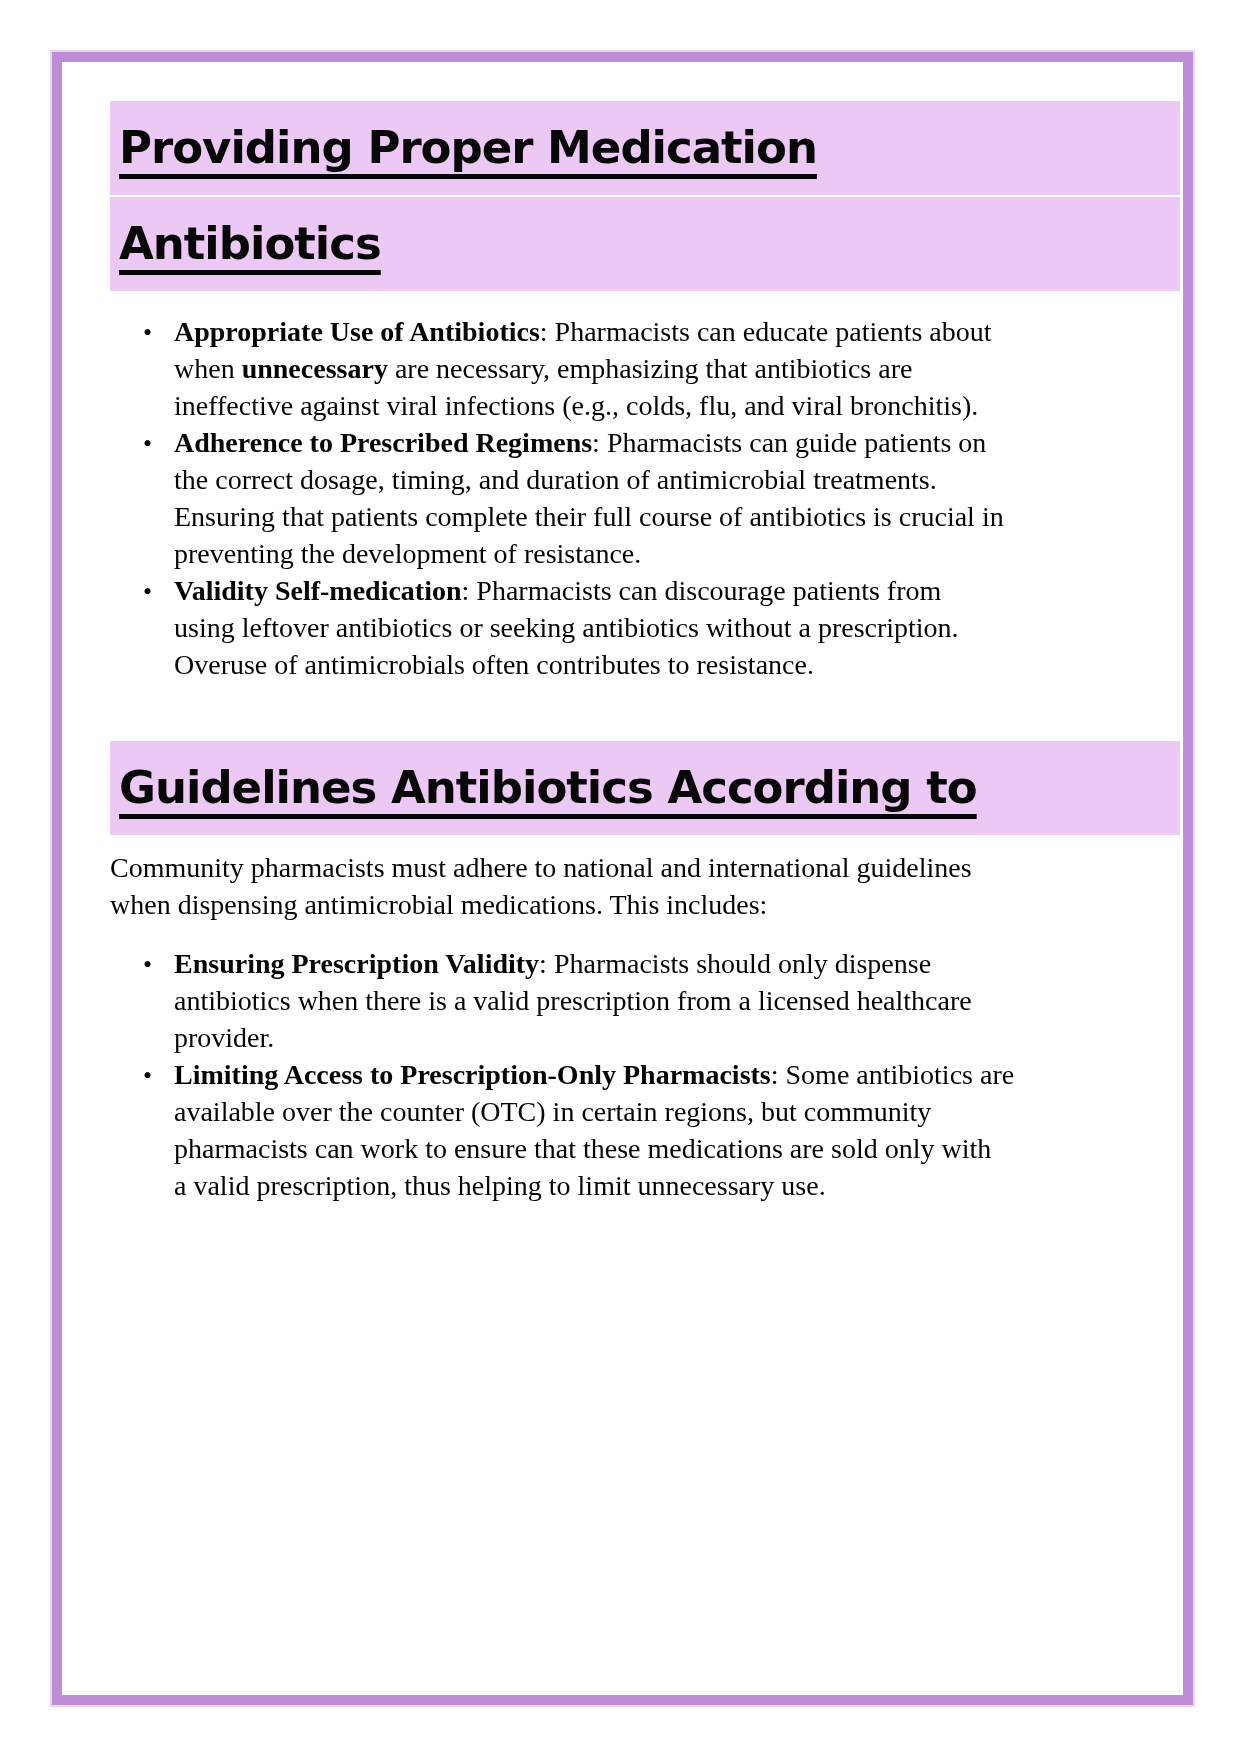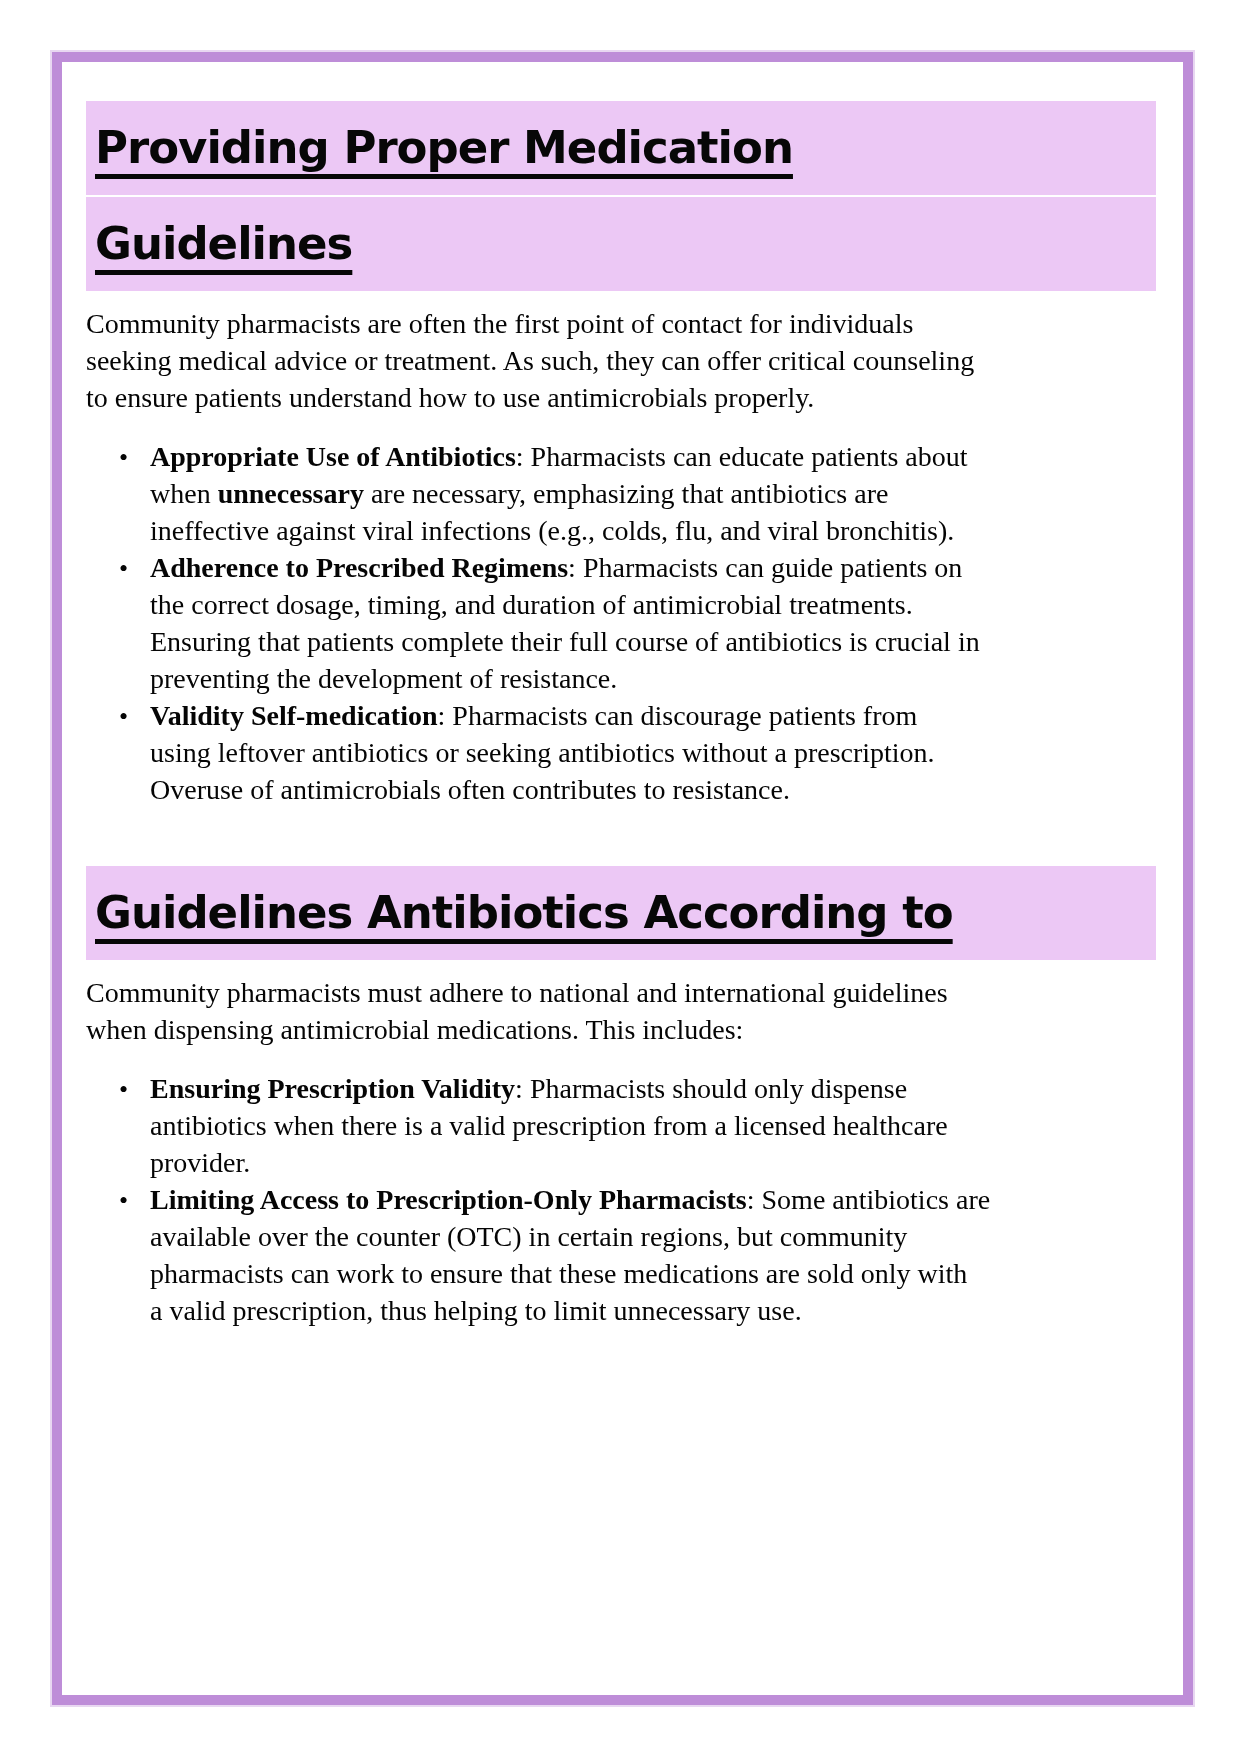--- a/index.html
+++ b/index.html
@@ -20,21 +20,21 @@
     height: 1653px;
     border: 10px solid #be8dd8;
     box-shadow: 0 0 0 2px rgba(190, 141, 216, 0.35);
   }
   .content {
     position: absolute;
     left: 86px;
     top: 101px;
     width: 1070px;
   }
-  .section { width: 100%; }
+  .section { width: 100%; margin-left: 24px; }
   .section + .section { margin-top: 58px; }
   .heading-line {
     display: block;
     background: #ecc8f5;
     font-family: "DejaVu Sans", sans-serif;
     font-weight: bold;
     font-size: 45px;
     line-height: 56px;
     letter-spacing: -1px;
     padding: 19px 10px 19px 9px;
@@ -76,24 +76,21 @@
   .run-normal { font-weight: normal; }
 </style>
 </head>
 <body>
 
 <div class="page-frame"></div>
 
 <div class="content" id="document-content">
     <div class="section">
       <div class="heading-line"><span class="heading-underline">Providing Proper Medication</span></div>
-      <div class="heading-line"><span class="heading-underline">Guidelines</span></div>
-      <p class="intro-paragraph">Community pharmacists are often the first point of contact for individuals
-seeking medical advice or treatment. As such, they can offer critical counseling
-to ensure patients understand how to use antimicrobials properly.</p>
+      <div class="heading-line"><span class="heading-underline">Antibiotics</span></div>
       <ul class="bullet-list">
         <li class="list-item"><span class="bullet-marker">•</span><span class="run-bold">Appropriate Use of Antibiotics</span><span class="run-normal">: Pharmacists can educate patients about
 when </span><span class="run-bold">unnecessary</span><span class="run-normal"> are necessary, emphasizing that antibiotics are
 ineffective against viral infections (e.g., colds, flu, and viral bronchitis).</span></li>
         <li class="list-item"><span class="bullet-marker">•</span><span class="run-bold">Adherence to Prescribed Regimens</span><span class="run-normal">: Pharmacists can guide patients on
 the correct dosage, timing, and duration of antimicrobial treatments.
 Ensuring that patients complete their full course of antibiotics is crucial in
 preventing the development of resistance.</span></li>
         <li class="list-item"><span class="bullet-marker">•</span><span class="run-bold">Validity Self-medication</span><span class="run-normal">: Pharmacists can discourage patients from
 using leftover antibiotics or seeking antibiotics without a prescription.

